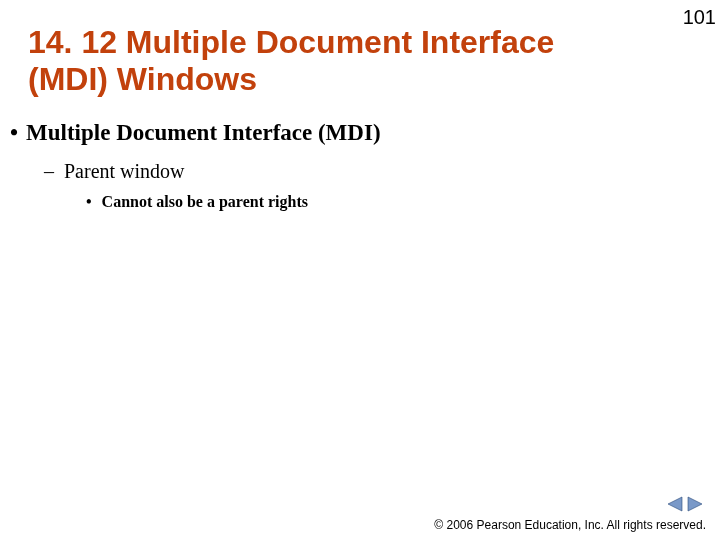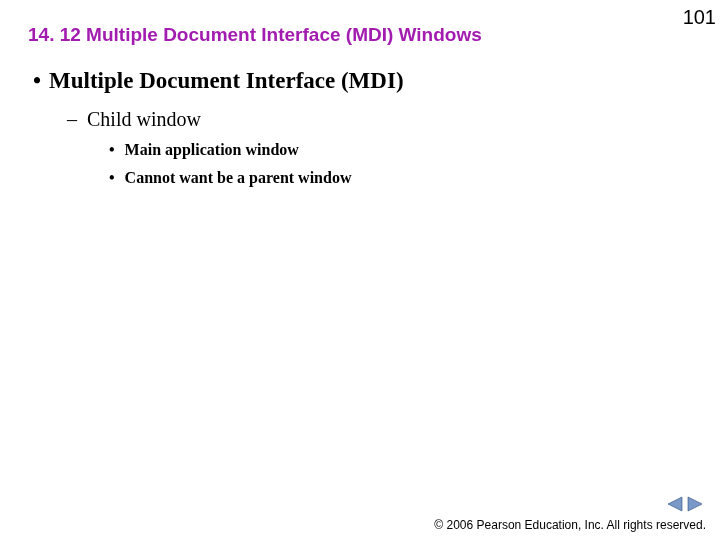--- a/index.html
+++ b/index.html
@@ -15,28 +15,28 @@
   .page-number {
     position: absolute;
     top: 6px;
     right: 4px;
     font-family: Arial, Helvetica, sans-serif;
     font-size: 20px;
   }
   .title {
     font-family: Arial, Helvetica, sans-serif;
     font-weight: bold;
-    color: #a21caf;
-    font-size: 19px;
+    color: #c2410c;
+    font-size: 32px;
     line-height: 1.15;
     padding: 24px 40px 0 28px;
     max-width: 640px;
   }
   .content {
-    padding: 22px 40px 0 33px;
+    padding: 22px 40px 0 10px;
   }
   .lvl1 {
     font-weight: bold;
     font-size: 23px;
     margin-left: 0;
     margin-bottom: 14px;
   }
   .lvl1 .bullet { margin-right: 8px; }
   .lvl2 {
     font-size: 20px;
@@ -74,28 +74,25 @@
 <div class="page-number">101</div>
 
 <h1 class="title">14. 12 Multiple Document Interface (MDI) Windows</h1>
 
 <div class="content">
   <div class="lvl1">
     <span class="bullet">•</span><span>Multiple Document Interface (MDI)</span>
   </div>
 
   <div class="lvl2">
-    <span class="dash">–</span><span>Child window</span>
-  </div>
-  <div class="lvl3">
-    <span class="bullet">•</span><span>Main application window</span>
+    <span class="dash">–</span><span>Parent window</span>
   </div>
 
   <div class="lvl3">
-    <span class="bullet">•</span><span>Cannot want be a parent window</span>
+    <span class="bullet">•</span><span>Cannot also be a parent rights</span>
   </div>
 </div>
 
 <div class="footer">
   <div class="nav">
     <span>
       <svg width="18" height="16" viewBox="0 0 18 16">
         <polygon points="16,1 16,15 2,8" fill="#7a99c8" stroke="#2a4a7a" stroke-width="0.6"></polygon>
       </svg>
     </span>

